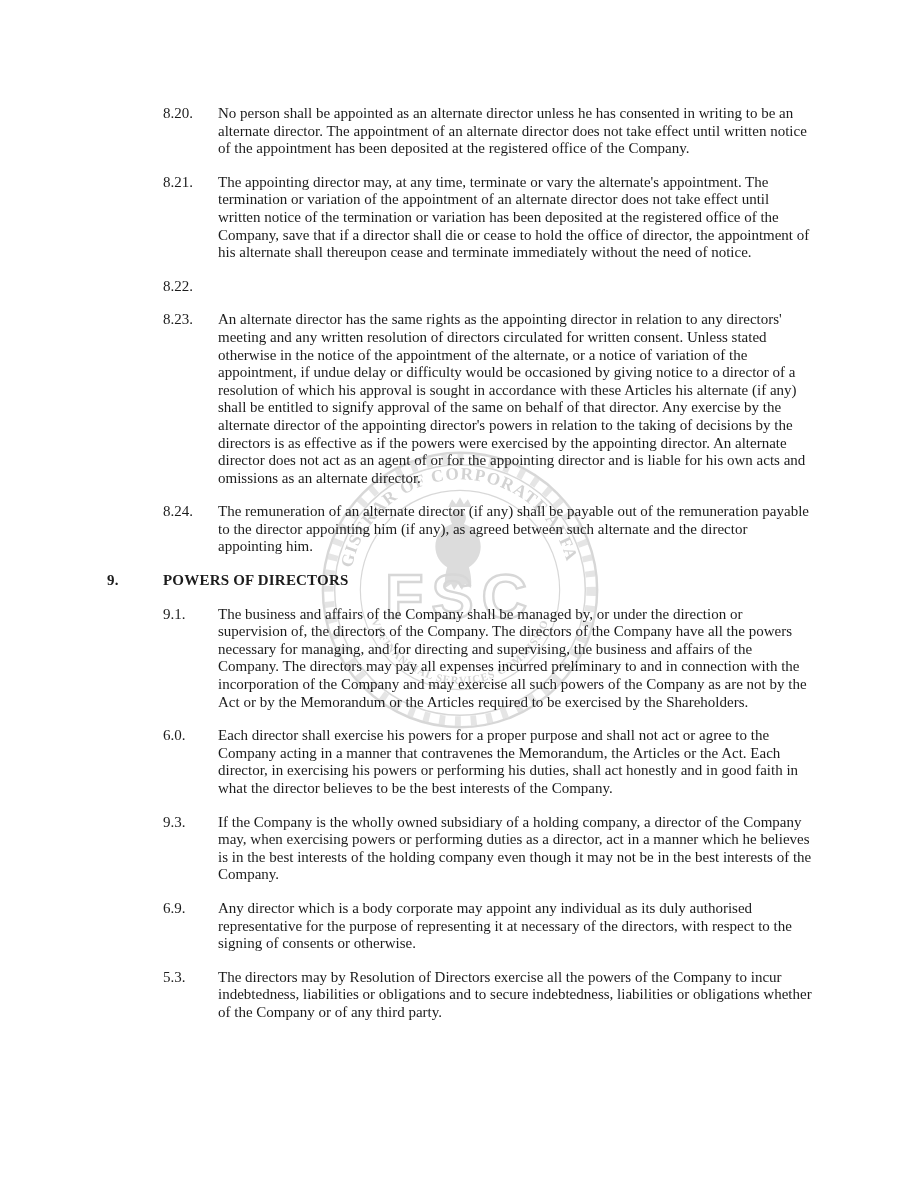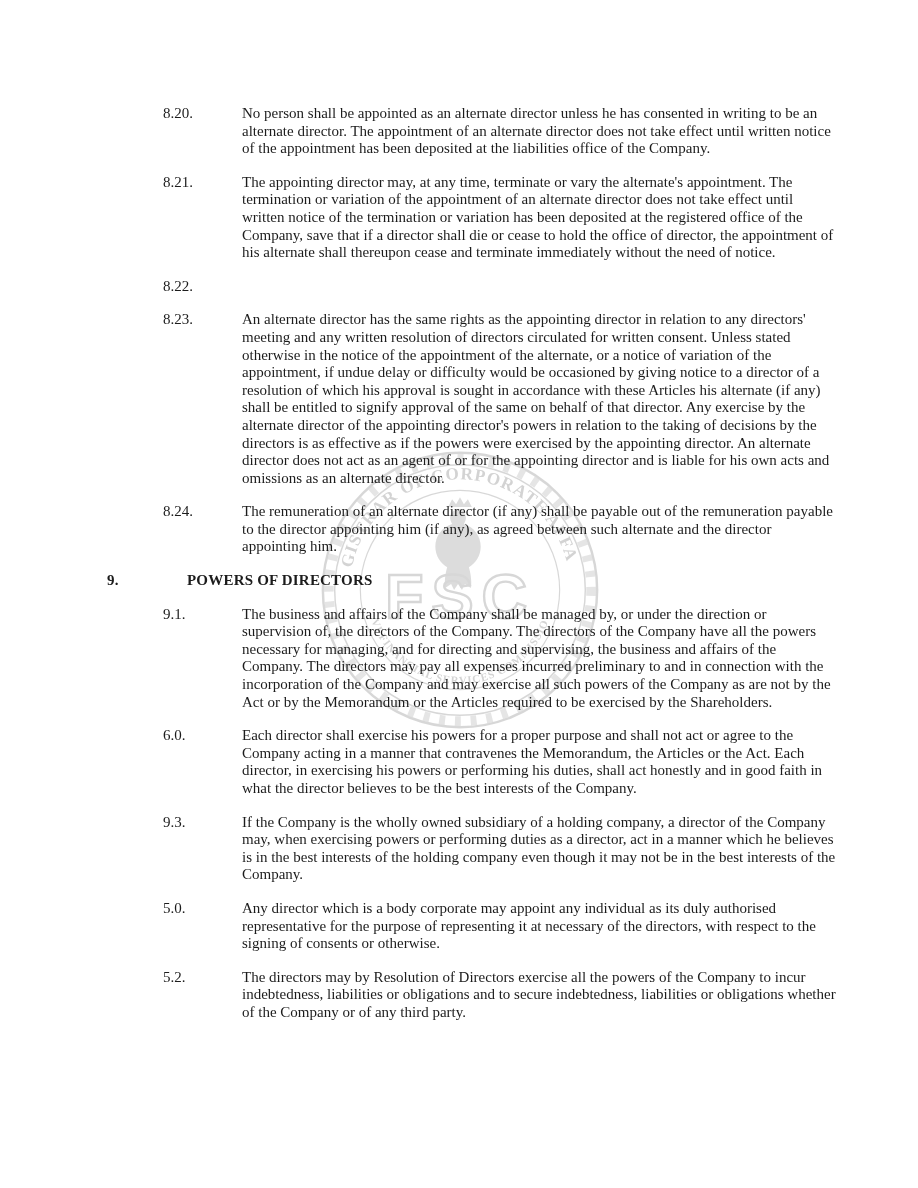--- a/index.html
+++ b/index.html
@@ -20,21 +20,21 @@
     font-family:"Liberation Sans",sans-serif;font-weight:700;
     font-size:64px;letter-spacing:8px;
   }
   .wm-bird{fill:#c0c0c0}
   .doc{
     position:relative;z-index:1;
     padding:105px 30px 0 107px;
   }
   .row{
     display:flex;align-items:flex-start;
-    font-size:15px;line-height:17.6px;margin-bottom:16px;gap:24px;
+    font-size:15px;line-height:17.6px;margin-bottom:16px;
   }
   .row .num{flex:0 0 55px;margin-left:56px}
   .row.section .num{flex:0 0 56px;margin-left:0}
   .row .txt{white-space:pre}
   .row.section{font-weight:700;letter-spacing:.2px}
 </style>
 </head>
 <body>
 
 <div class="page">
@@ -63,21 +63,21 @@
 
     <text class="wm-fsc" x="150" y="178" text-anchor="middle">FSC</text>
   </svg>
 
   <main class="doc">
 
     <div class="row clause">
       <div class="num">8.20.</div>
       <div class="txt">No person shall be appointed as an alternate director unless he has consented in writing to be an
 alternate director. The appointment of an alternate director does not take effect until written notice
-of the appointment has been deposited at the liabilities office of the Company.</div>
+of the appointment has been deposited at the registered office of the Company.</div>
     </div>
 
     <div class="row clause">
       <div class="num">8.21.</div>
       <div class="txt">The appointing director may, at any time, terminate or vary the alternate's appointment. The
 termination or variation of the appointment of an alternate director does not take effect until
 written notice of the termination or variation has been deposited at the registered office of the
 Company, save that if a director shall die or cease to hold the office of director, the appointment of
 his alternate shall thereupon cease and terminate immediately without the need of notice.</div>
     </div>
@@ -132,28 +132,28 @@
 
     <div class="row clause">
       <div class="num">9.3.</div>
       <div class="txt">If the Company is the wholly owned subsidiary of a holding company, a director of the Company
 may, when exercising powers or performing duties as a director, act in a manner which he believes
 is in the best interests of the holding company even though it may not be in the best interests of the
 Company.</div>
     </div>
 
     <div class="row clause">
-      <div class="num">5.0.</div>
+      <div class="num">6.9.</div>
       <div class="txt">Any director which is a body corporate may appoint any individual as its duly authorised
 representative for the purpose of representing it at necessary of the directors, with respect to the
 signing of consents or otherwise.</div>
     </div>
 
 
     <div class="row clause">
-      <div class="num">5.2.</div>
+      <div class="num">5.3.</div>
       <div class="txt">The directors may by Resolution of Directors exercise all the powers of the Company to incur
 indebtedness, liabilities or obligations and to secure indebtedness, liabilities or obligations whether
 of the Company or of any third party.</div>
     </div>
 
   </main>
 </div>
 
 </body></html>

